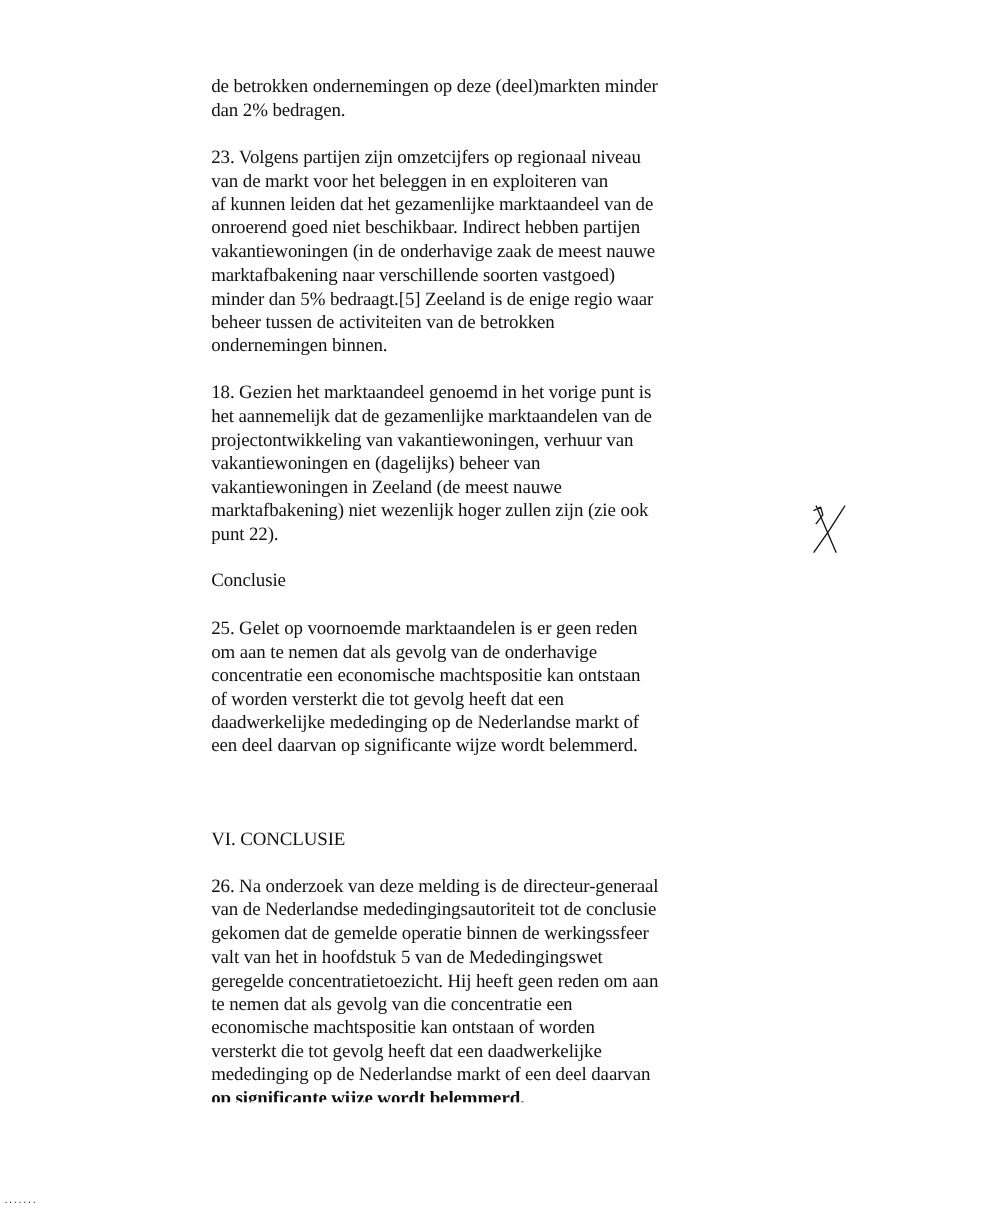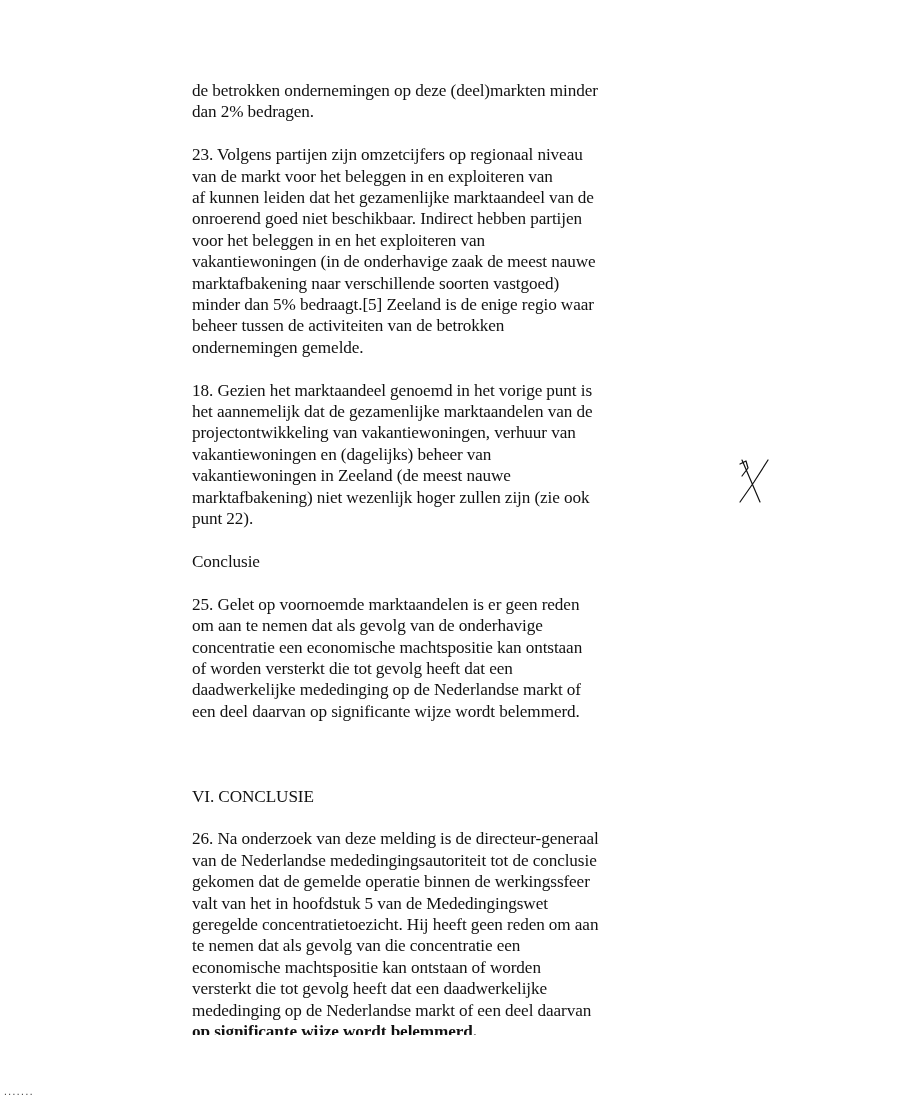--- a/index.html
+++ b/index.html
@@ -11,21 +11,21 @@
       width: 900px;
       height: 1111px;
       position: relative;
       overflow: hidden;
       font-family: "Liberation Serif", "DejaVu Serif", serif;
       color: #111111;
     }
     .page {
       position: absolute;
       left: 192px;
-      top: 80px;
+      top: 68px;
       width: 500px;
       font-size: 17.2px;
       line-height: 21.4px;
       letter-spacing: -0.1px;
     }
     .para {
       margin: 0 0 21.4px 0;
       white-space: nowrap;
     }
     .line {
@@ -68,26 +68,25 @@
   <p class="para">
     <span class="line">de betrokken ondernemingen op deze (deel)markten minder</span>
     <span class="line">dan 2% bedragen.</span>
   </p>
 
   <p class="para">
     <span class="line">23. Volgens partijen zijn omzetcijfers op regionaal niveau</span>
     <span class="line">van de markt voor het beleggen in en exploiteren van</span>
     <span class="line">af kunnen leiden dat het gezamenlijke marktaandeel van de</span>
     <span class="line">onroerend goed niet beschikbaar. Indirect hebben partijen</span>
-    <span class="line">voor het beleggen in en het exploiteren van</span>
     <span class="line">vakantiewoningen (in de onderhavige zaak de meest nauwe</span>
     <span class="line">marktafbakening naar verschillende soorten vastgoed)</span>
     <span class="line">minder dan 5% bedraagt.[5] Zeeland is de enige regio waar</span>
     <span class="line">beheer tussen de activiteiten van de betrokken</span>
-    <span class="line">ondernemingen gemelde.</span>
+    <span class="line">ondernemingen binnen.</span>
   </p>
 
   <p class="para">
     <span class="line">18. Gezien het marktaandeel genoemd in het vorige punt is</span>
     <span class="line">het aannemelijk dat de gezamenlijke marktaandelen van de</span>
     <span class="line">projectontwikkeling van vakantiewoningen, verhuur van</span>
     <span class="line">vakantiewoningen en (dagelijks) beheer van</span>
     <span class="line">vakantiewoningen in Zeeland (de meest nauwe</span>
     <span class="line">marktafbakening) niet wezenlijk hoger zullen zijn (zie ook</span>
     <span class="line">punt 22).</span>

